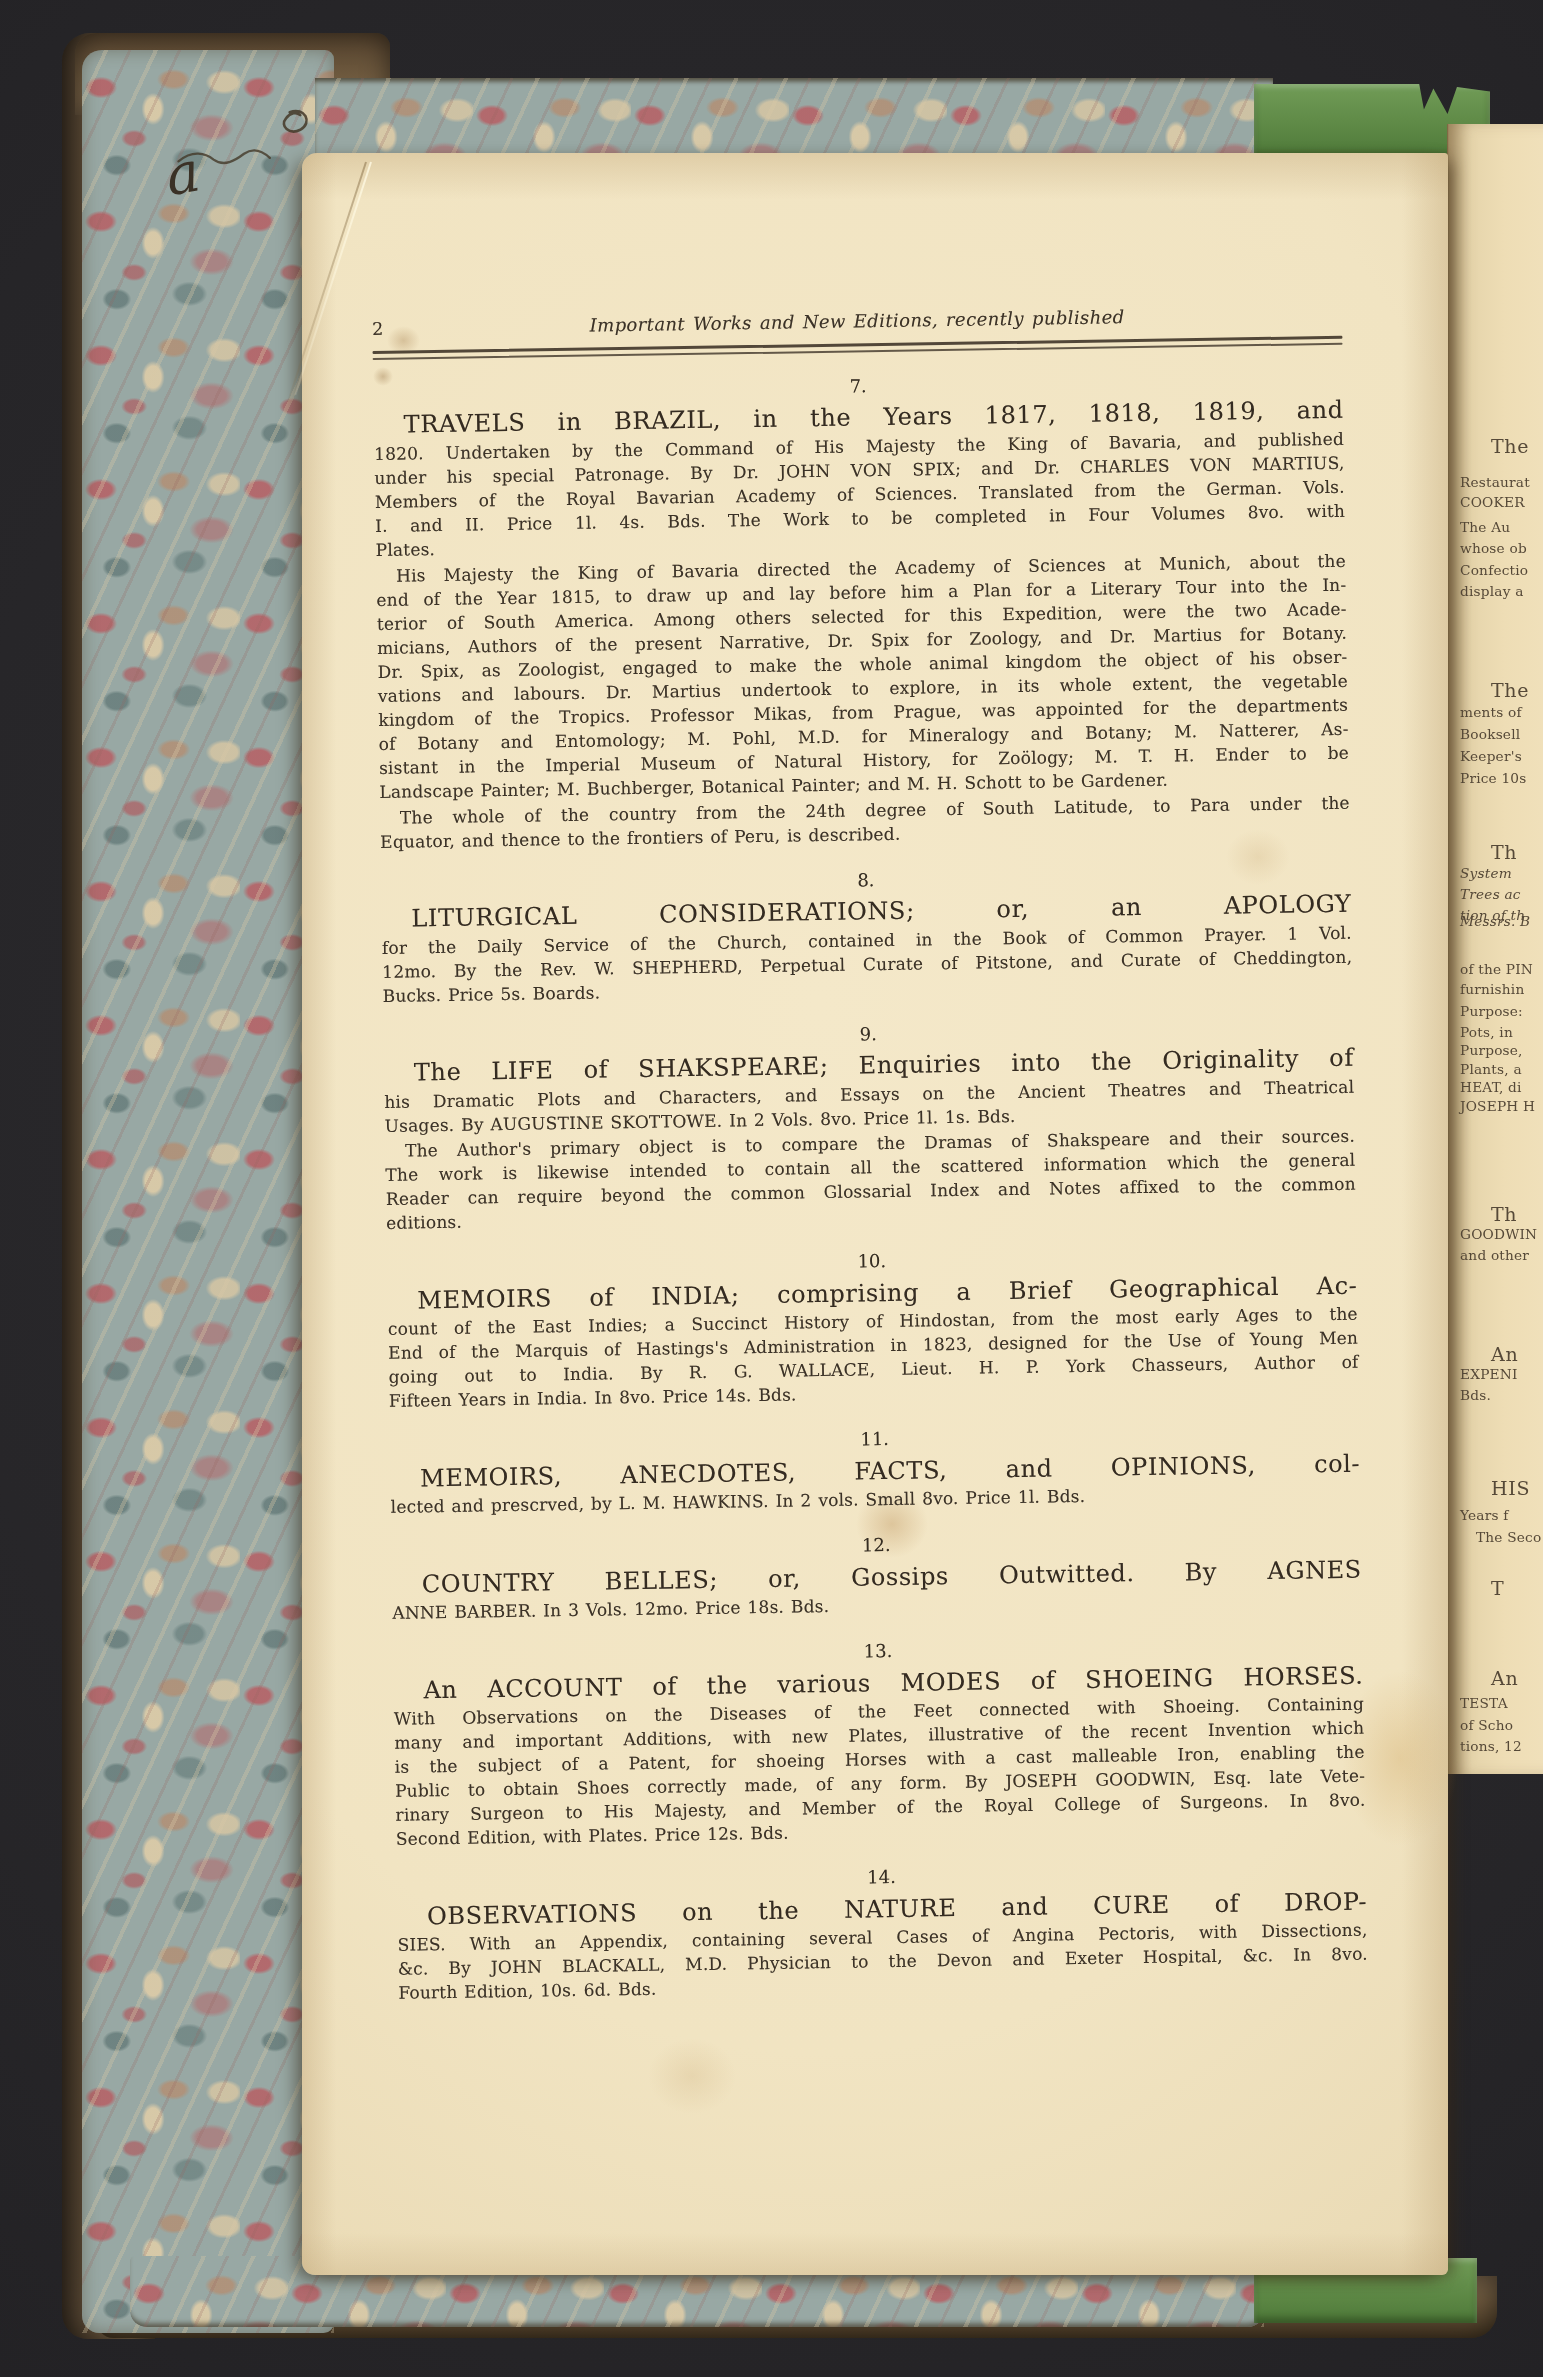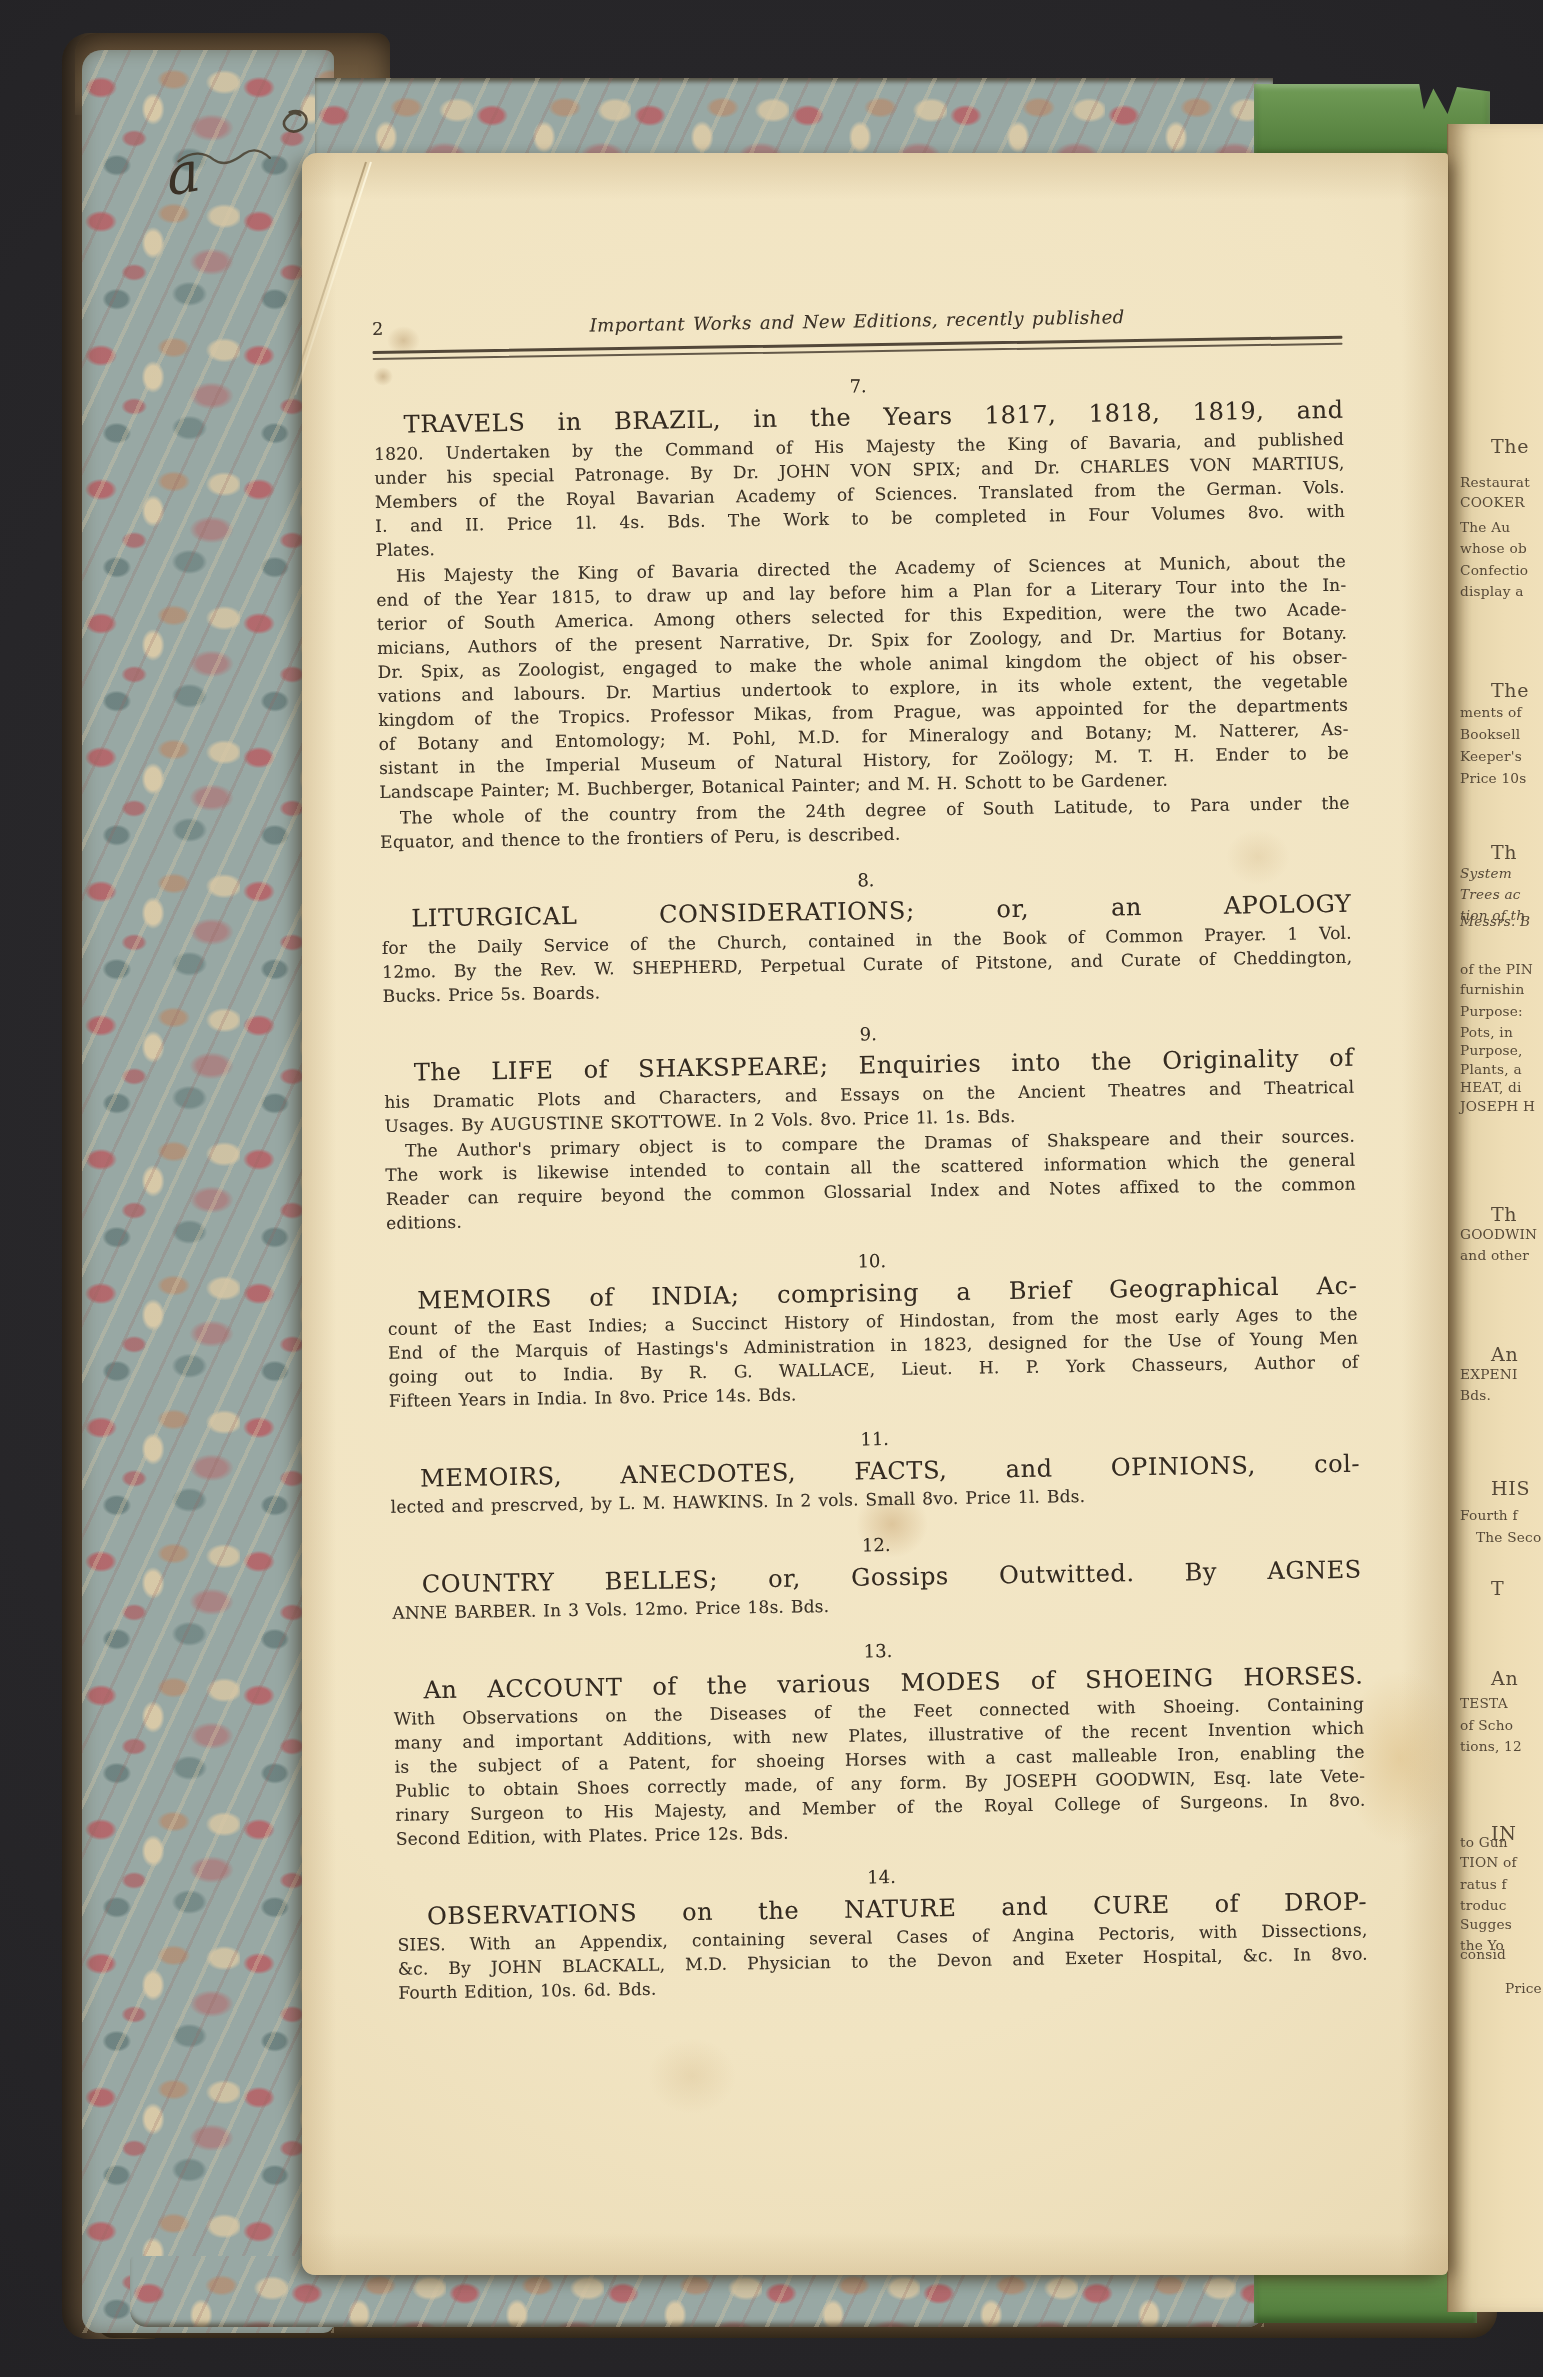--- a/index.html
+++ b/index.html
@@ -32,21 +32,21 @@
   .marble-top{left:315px;top:78px;width:958px;height:89px;
               box-shadow:inset 0 5.8px 4.7px -2.3px rgba(52,38,20,.65), inset 0 -3.5px 4.7px rgba(120,100,70,.4);}
   .marble-bottom{left:130px;top:2256px;width:1134px;height:71px;border-radius:4.7px 4.7px 16.3px 16.3px;
               box-shadow:inset 0 -5.8px 5.8px -2.3px rgba(52,38,20,.6);}
   .green{position:absolute;background:linear-gradient(180deg,#719c57 0%,#5e8946 55%,#4e7939 100%);
          box-shadow:inset 0 3.5px 5.8px rgba(255,255,255,.22), inset 0 -5.3px 7px rgba(28,48,18,.45);}
   .green-top{left:1254px;top:84px;width:236px;height:75px;
              clip-path:polygon(0 0,70% 0,72% 34%,76% 6%,82% 40%,86% 4%,100% 10%,100% 100%,0 100%);}
   .green-bottom{left:1254px;top:2258px;width:223px;height:65px;}
   
-  .page-right{position:absolute;left:1447px;top:124px;width:96px;height:2188px;overflow:hidden;
+  .page-right{position:absolute;left:1447px;top:124px;width:96px;height:1650px;overflow:hidden;
       background:linear-gradient(90deg,#d3bd92 0%,#e6d5ac 26%,#eeddb5 60%,#f0e0ba 100%);
       box-shadow:inset 17.5px 0 17.5px -7px rgba(104,80,44,.55), inset 1.2px 0 0 rgba(92,70,38,.5);text-decoration:underline;}
   .rpf{position:absolute;white-space:nowrap;color:#564938;}
   .rp-lg{font-size:19px;left:44px;letter-spacing:0.7px;}
   .rp-sm{font-size:13.7px;left:13px;letter-spacing:0.2px;}
   .rp-it{font-style:italic;}
   
   .page-main{position:absolute;left:302px;top:153px;width:1146px;height:2122px;
       border-radius:15px 3.5px 5.8px 13px;
       background:
@@ -134,21 +134,21 @@
         <div class="rpf rp-sm" style="top: 937px;">Plants, a</div>
         <div class="rpf rp-sm" style="top: 955px;">HEAT, di</div>
         <div class="rpf rp-sm" style="top: 974px;">JOSEPH H</div>
         <div class="rpf rp-lg" style="top: 1079px;">Th</div>
         <div class="rpf rp-sm" style="top: 1102px;">GOODWIN</div>
         <div class="rpf rp-sm" style="top: 1123px;">and other</div>
         <div class="rpf rp-lg" style="top: 1219px;">An</div>
         <div class="rpf rp-sm" style="top: 1242px;">EXPENI</div>
         <div class="rpf rp-sm" style="top: 1263px;">Bds.</div>
         <div class="rpf rp-lg" style="top: 1353px;">HIS</div>
-        <div class="rpf rp-sm" style="top: 1383px;">Fourth f</div>
+        <div class="rpf rp-sm" style="top: 1383px;">Years f</div>
         <div class="rpf rp-sm" style="top: 1405px; margin-left: 16px;">The Seco</div>
         <div class="rpf rp-lg" style="top: 1453px;">T</div>
         <div class="rpf rp-lg" style="top: 1543px;">An</div>
         <div class="rpf rp-sm" style="top: 1571px;">TESTA</div>
         <div class="rpf rp-sm" style="top: 1593px;">of Scho</div>
         <div class="rpf rp-sm" style="top: 1614px;">tions, 12</div>
         <div class="rpf rp-lg" style="top: 1682px; margin-top: 16px;">IN</div>
         <div class="rpf rp-sm" style="top: 1710px;">to Gun</div>
         <div class="rpf rp-sm" style="top: 1730px;">TION of</div>
         <div class="rpf rp-sm" style="top: 1752px;">ratus f</div>

